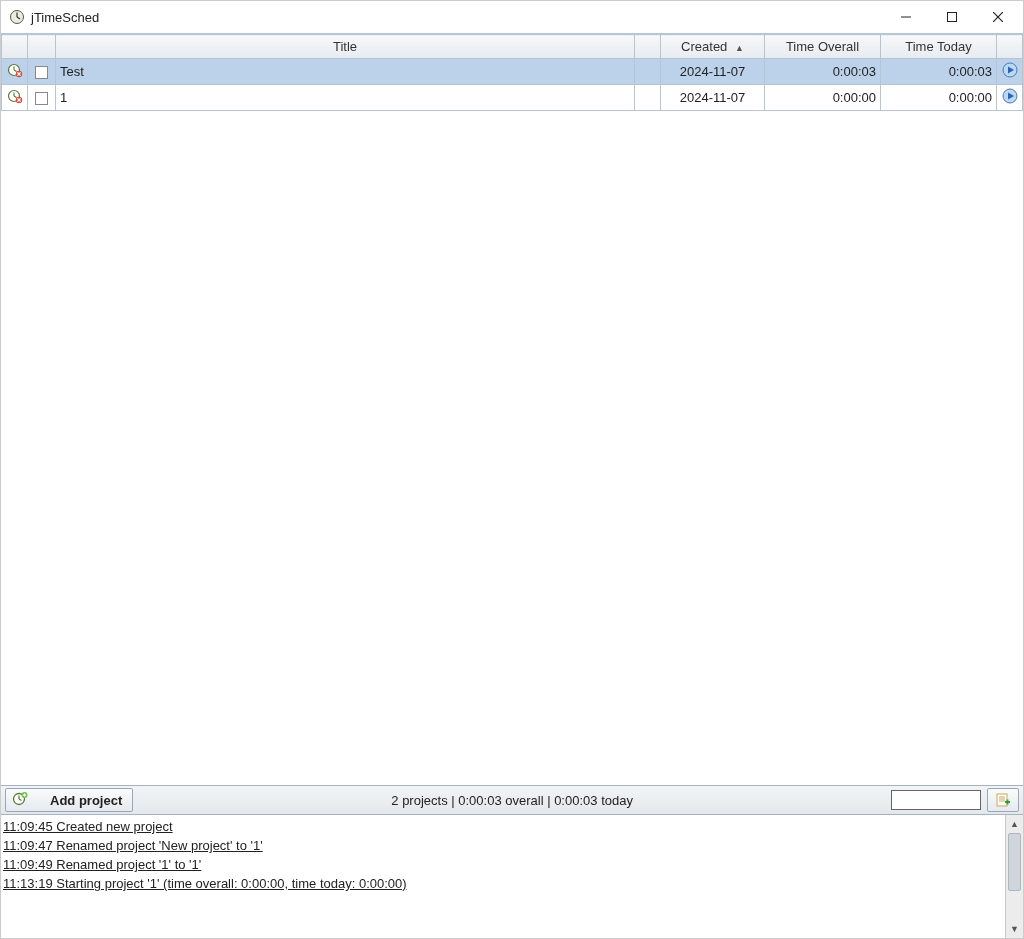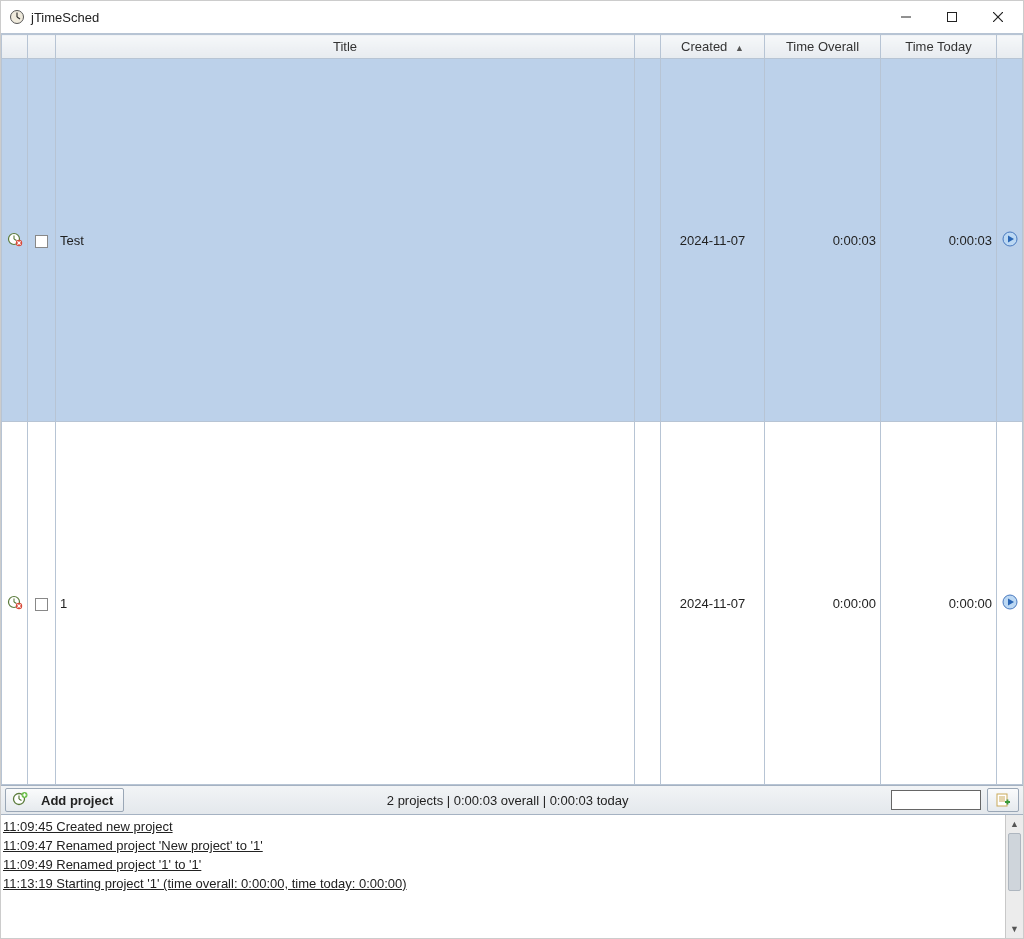--- a/index.html
+++ b/index.html
@@ -7,21 +7,21 @@
   body { background:#fff; width:1024px; height:939px; overflow:hidden; border:1px solid #ccc; display:flex; flex-direction:column; }
 
   
   .titlebar { height:32px; background:#fff; display:flex; align-items:center; padding:0 2px 0 8px; }
   .titlebar .app-icon { width:16px; height:16px; margin-right:6px; }
   .titlebar .title { flex:0 0 auto; font-size:13px;text-align:center; }
   .titlebar .spacer { flex:1; }
   .winbtn { width:46px; height:32px; display:flex; align-items:center; justify-content:center; }
 
   
-  .tablewrap { flex:1 1 auto; overflow:hidden; display:flex; border-top:1px solid #b7c4d4; }
+  .tablewrap { flex:1 1 auto; overflow:hidden; display:flex; flex-direction:column; border-top:1px solid #b7c4d4; }
 
   table.projects { border-collapse:collapse; width:100%; table-layout:fixed; }
   table.projects th {
     background: linear-gradient(#f6f8fa,#e7ebef);
     border:1px solid #b7c4d4;
     font-weight:normal; font-size:13px; color:#333;
     height:24px; padding:0 4px; text-align:center;
     white-space:nowrap; overflow:hidden;
   }
   table.projects td {
@@ -47,21 +47,21 @@
   .filler { flex:1; background:#fff; }
 
   
   .toolbar {
     height:30px;
     background: linear-gradient(#f2f4f6,#e4e8ec);
     border-top:1px solid #a5b2c2; border-bottom:1px solid #a5b2c2;
     display:flex; align-items:center; gap:6px; padding:0 4px;
   }
   .addbtn {
-    display:flex; align-items:center; gap:13px;
+    display:flex; align-items:center; gap:22px;
     height:24px; padding:0 10px 0 6px;
     border:1px solid #9aa7b6; border-radius:2px;
     background:linear-gradient(#fafbfc,#e6eaee);
     font-weight:bold; font-size:13px;
   }
   .status { flex:1; text-align:center; font-size:13px; color:#222; }
   .searchbox { width:90px; height:20px; border:1px solid #666; background:#fff; }
   .logtoggle {
     width:32px; height:24px;
     border:1px solid #9aa7b6; border-radius:2px;

